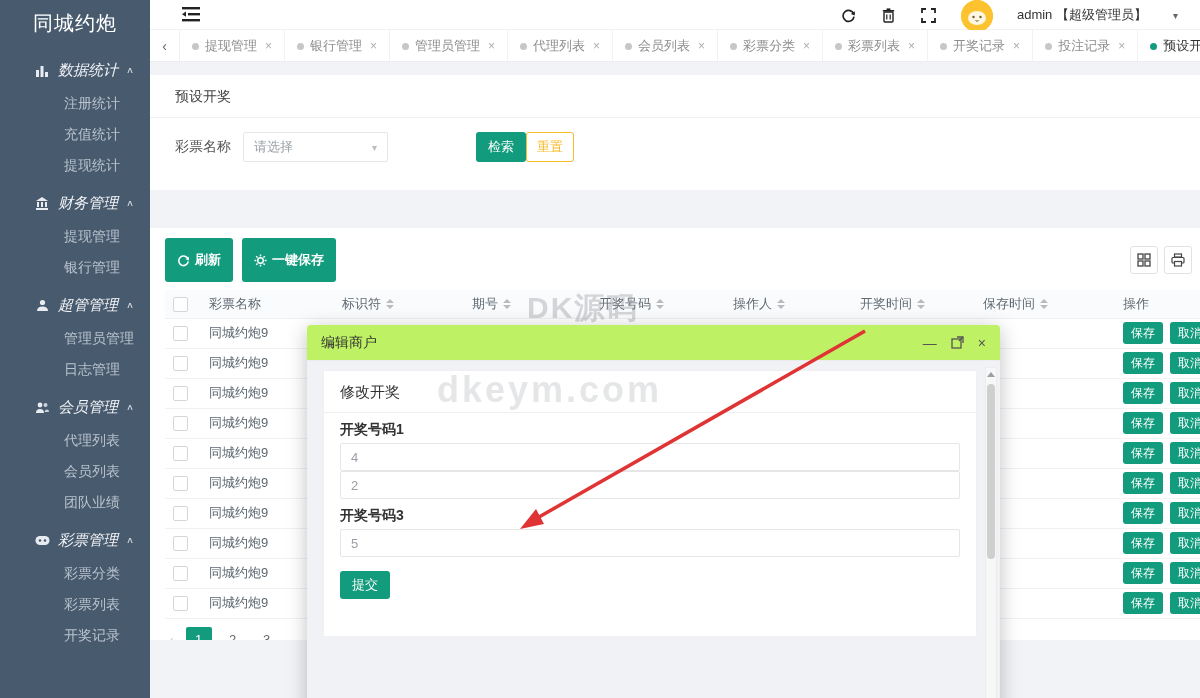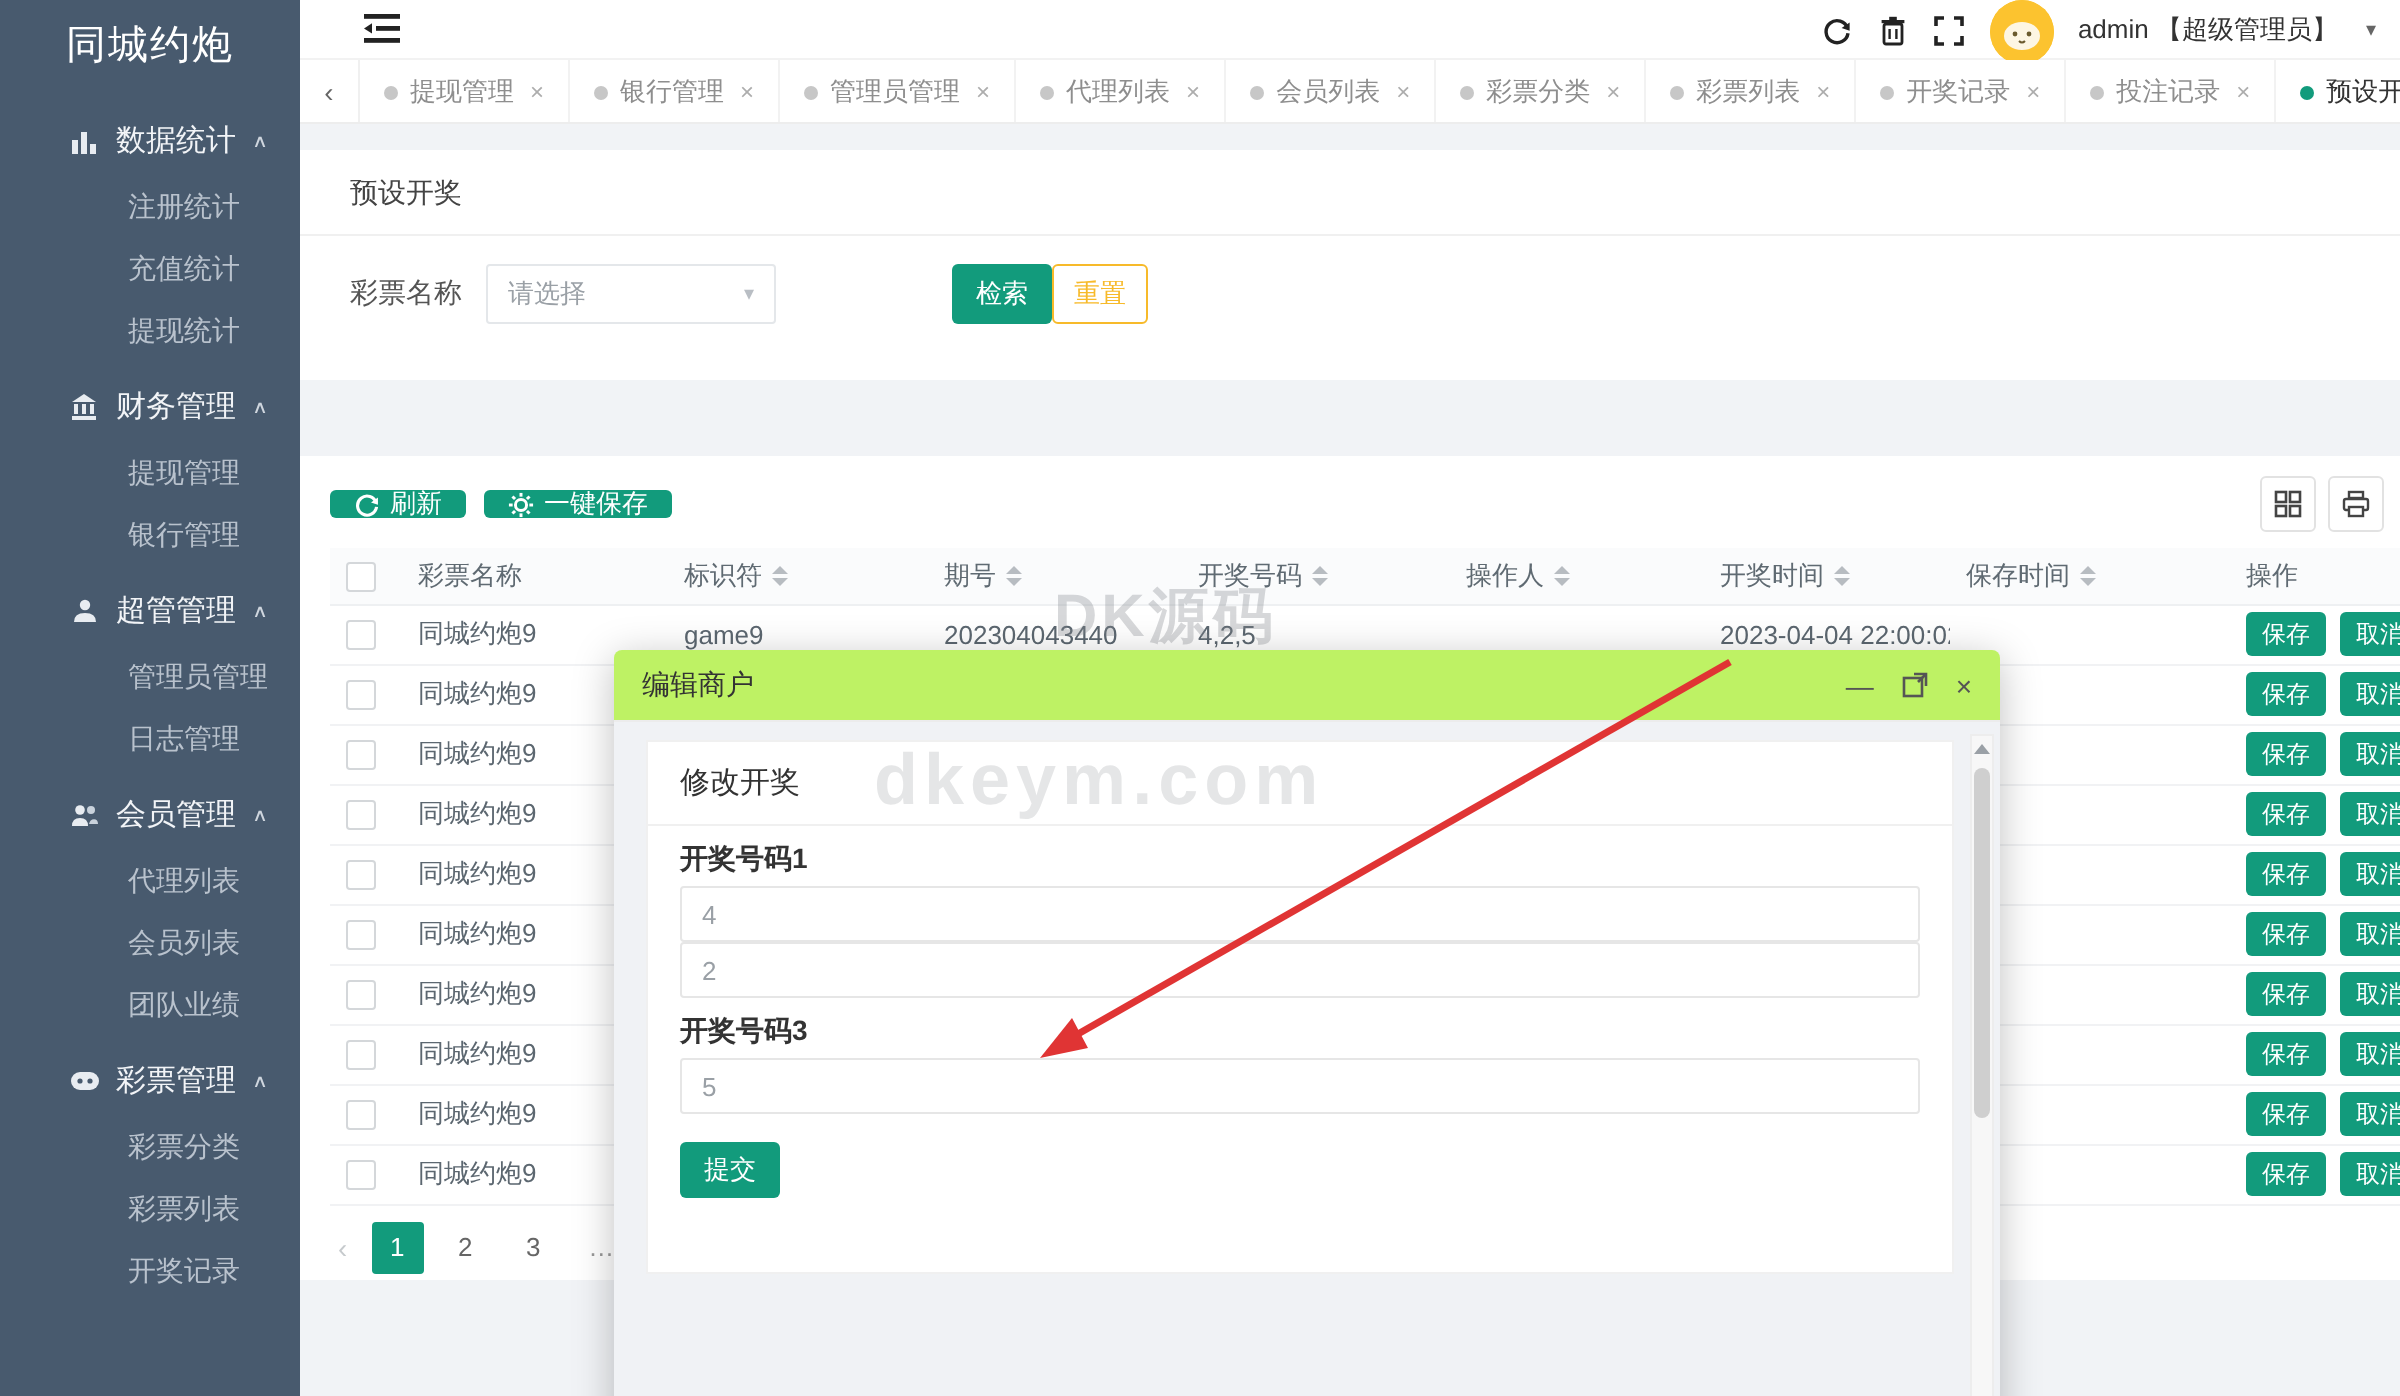--- a/index.html
+++ b/index.html
@@ -3,29 +3,29 @@
 <meta charset="utf-8">
 <style>
   * { margin:0; padding:0; box-sizing:border-box; }
   html,body { width:1200px; height:698px; overflow:hidden; font-family:"Liberation Sans","DejaVu Sans",sans-serif; background:#f1f3f6; }
   .app { position:relative; width:1200px; height:698px; }
 
   
   .sidebar { position:absolute; left:0; top:0; width:150px; height:698px; background:#485a6e; overflow:hidden; }
   .logo { height:46px; line-height:46px; text-align:center; color:#fff; font-size:20px; font-weight:normal; letter-spacing:1px; }
   .menu { padding-top:2px; }
-  .menu-section { display:flex; align-items:center; height:36px; margin-top:4px; padding-left:34px; color:#f2f4f7; font-size:15px; cursor:pointer; }
+  .menu-section { display:flex; align-items:center; height:36px; margin-top:4px; padding-left:34px; color:#f2f4f7; font-size:15px; cursor:pointer;font-style:italic; }
   .menu-section .micon { width:16px; height:14px; margin-right:8px; display:inline-flex; align-items:center; justify-content:center; }
   .menu-section .caret { margin-left:8px; font-size:11px; color:#cfd6de; transform:scaleY(.8); }
   .menu-item { height:31px; line-height:31px; padding-left:64px; color:#b9c2cd; font-size:14px; cursor:pointer; }
 
   
   .topbar { position:absolute; left:150px; top:0; width:1050px; height:30px; background:#fff; border-bottom:1px solid #f2f2f2; }
   .collapse-btn { position:absolute; left:32px; top:7px; cursor:pointer; }
-  .topbar-right { position:absolute; right:12px; top:0; height:30px; display:flex; align-items:center; gap:12px; }
+  .topbar-right { position:absolute; right:22px; top:0; height:30px; display:flex; align-items:center; gap:24px; }
   .tb-icon { width:16px; height:16px; display:inline-flex; align-items:center; justify-content:center; cursor:pointer; }
   .avatar { width:32px; height:32px; border-radius:50%; background:#fcc32f; position:relative; top:1px; cursor:pointer; overflow:hidden; }
   .admin-label { font-size:13px; color:#333; white-space:nowrap; cursor:pointer; }
   .admin-caret { font-size:10px; color:#666; margin-left:2px; cursor:pointer; }
 
   
   .tabbar { position:absolute; left:150px; top:30px; width:1050px; height:32px; background:#fff; border-bottom:1px solid #ededed; display:flex; overflow:hidden; }
   .tab-scroll { width:30px; height:32px; border-right:1px solid #f0f0f0; display:flex; align-items:center; justify-content:center; color:#666; font-size:14px; cursor:pointer; flex:0 0 auto; }
   .tab { flex:0 0 auto; display:flex; align-items:center; gap:6px; padding:0 12px; height:32px; border-right:1px solid #f2f2f2; font-size:13px; color:#8e8e8e; cursor:pointer; white-space:nowrap; }
   .tab .dot { width:7px; height:7px; border-radius:50%; background:#c7c7c7; }
@@ -42,21 +42,21 @@
   .search-label { font-size:14px; color:#555; margin-right:12px; }
   .fake-select { width:145px; height:30px; border:1px solid #e4e7ea; border-radius:2px; background:#fff; display:flex; align-items:center; justify-content:space-between; padding:0 10px; cursor:pointer; }
   .fake-select .sel-text { font-size:13px; color:#9aa0a6; }
   .fake-select .sel-caret { font-size:10px; color:#b9bec4; }
   .btn { border:none; border-radius:3px; font-size:13px; cursor:pointer; font-family:inherit; }
   .btn-search { width:50px; height:30px; background:#129b7c; color:#fff; margin-left:88px; }
   .btn-reset { width:48px; height:30px; background:#fff; border:1px solid #f7ba2a; color:#f7ba2a; margin-left:0; }
 
   .table-card { position:absolute; left:0; top:166px; width:1050px; height:412px; background:#fff; overflow:hidden; }
   .tc-toolbar { display:flex; align-items:center; padding:10px 8px 8px 15px; }
-  .btn-teal { height:14px; background:#129b7c; color:#fff; display:inline-flex; align-items:center; gap:5px; padding:0 12px; border-radius:3px; }
+  .btn-teal { height:44px; background:#129b7c; color:#fff; display:inline-flex; align-items:center; gap:5px; padding:0 12px; border-radius:3px;font-weight:bold; }
   .btn-teal + .btn-teal { margin-left:9px; }
   .tc-tools-right { margin-left:auto; display:flex; gap:6px; }
   .icon-btn { width:28px; height:28px; border:1px solid #e2e2e2; border-radius:3px; background:#fff; display:flex; align-items:center; justify-content:center; cursor:pointer; }
 
   table.grid { border-collapse:collapse; table-layout:fixed; width:1070px; margin-left:15px; font-size:13px; }
   table.grid col.c-check{width:36px} table.grid col.c-name{width:133px} table.grid col.c-code{width:130px}
   table.grid col.c-issue{width:127px} table.grid col.c-num{width:134px} table.grid col.c-op{width:127px}
   table.grid col.c-draw{width:123px} table.grid col.c-save{width:140px} table.grid col.c-act{width:120px}
   table.grid th { background:#fafbfc; color:#5f6a72; font-weight:normal; text-align:left; height:28px; padding:0 8px; border-bottom:1px solid #eef0f2; white-space:nowrap; }
   table.grid td { height:30px; padding:0 8px; color:#5c6770; border-bottom:1px solid #f1f2f4; white-space:nowrap; overflow:hidden; }

